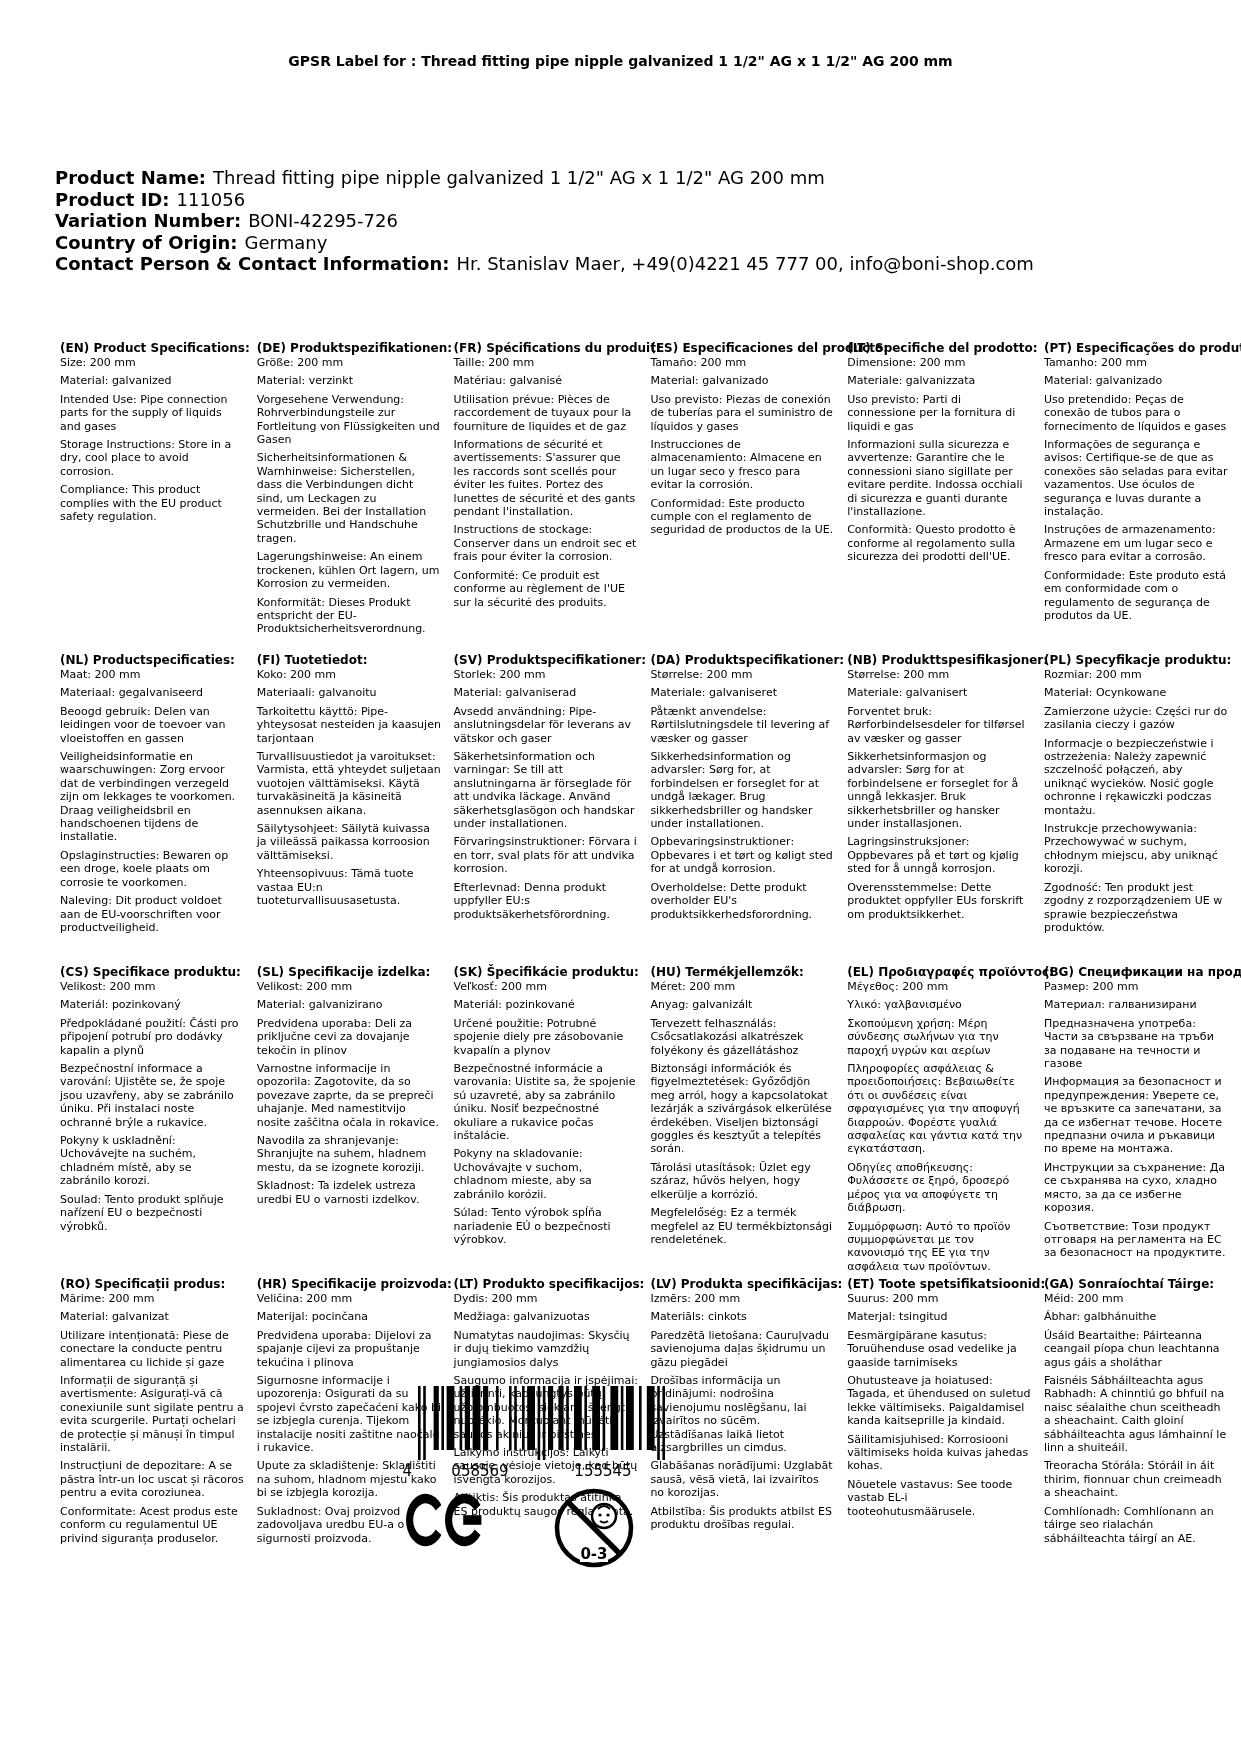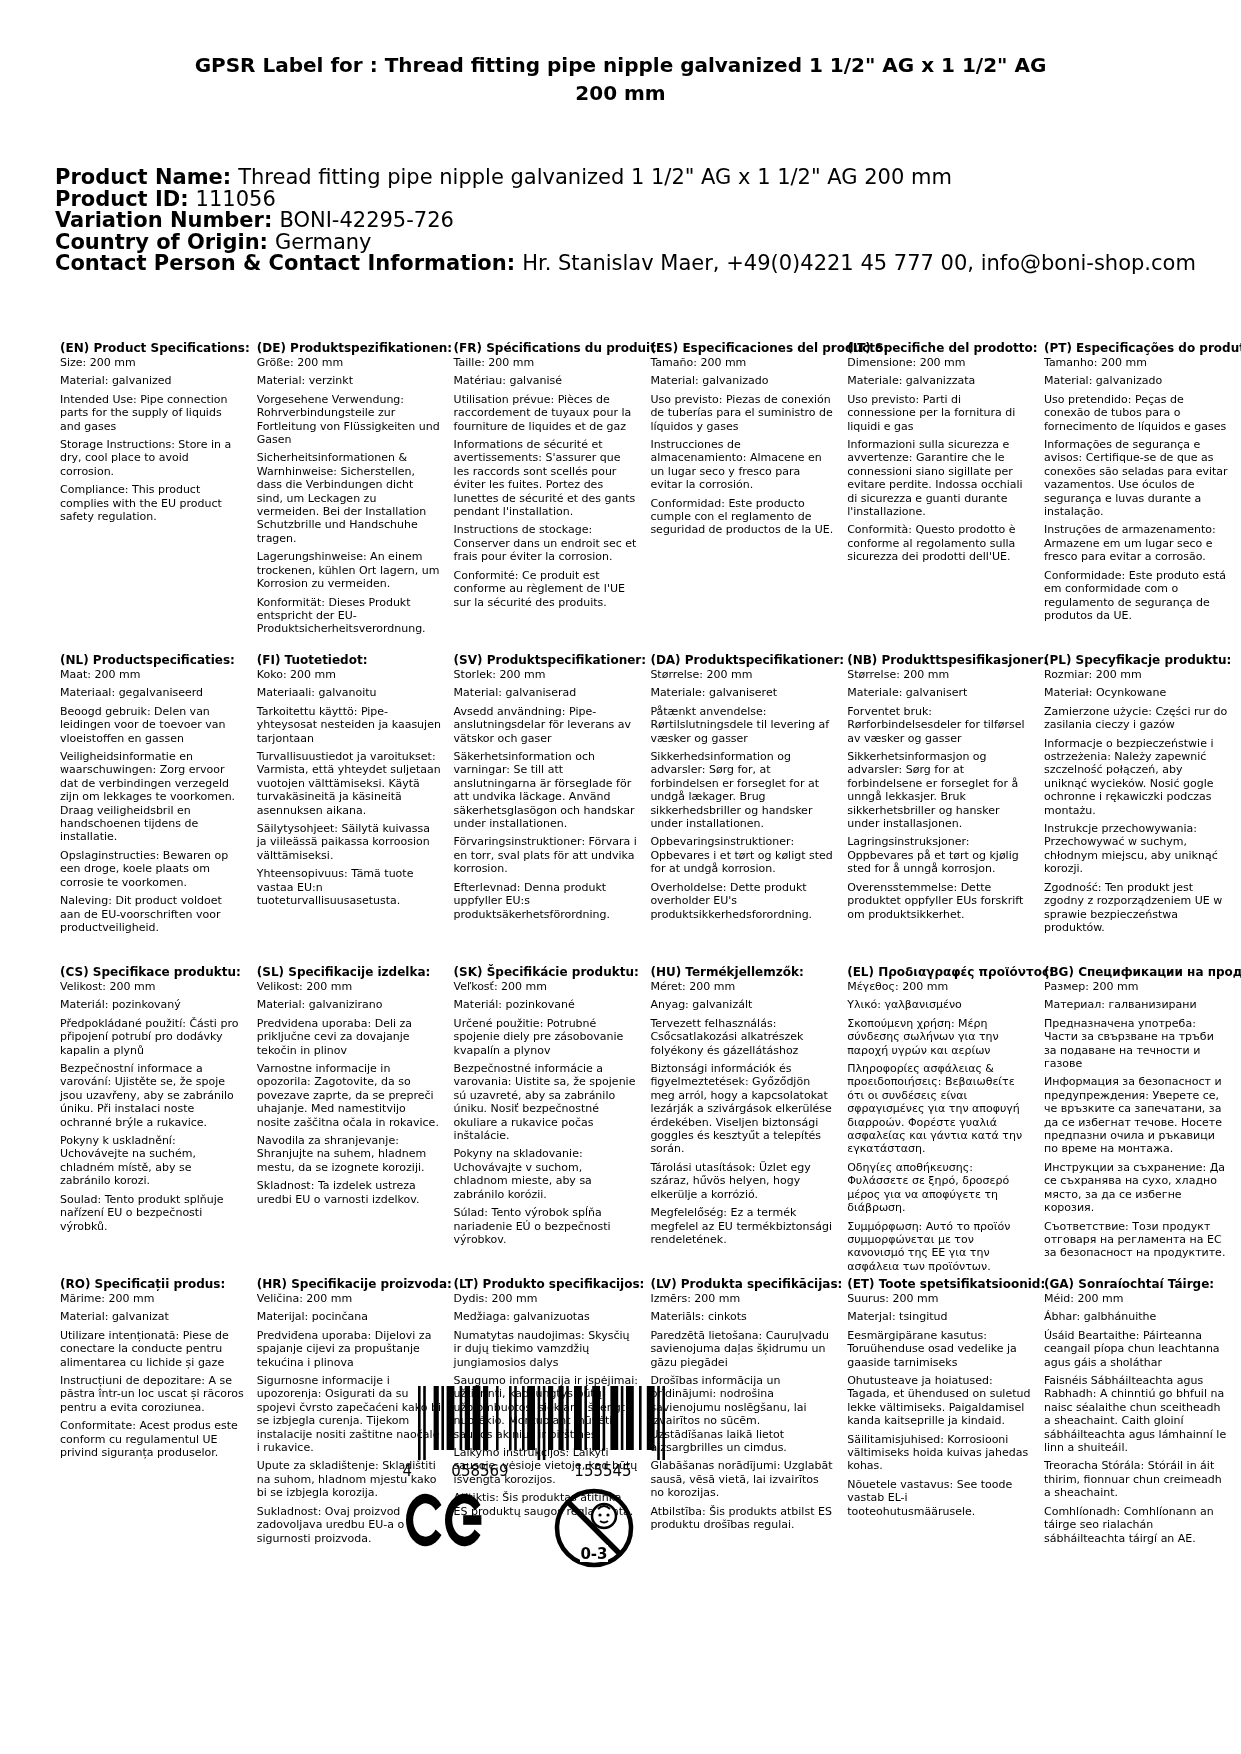--- a/index.html
+++ b/index.html
@@ -1,20 +1,20 @@
 <!DOCTYPE html>
 <html><head>
 <meta charset="utf-8">
 <style>
   html,body{margin:0;padding:0;background:#fff;}
   .page{position:relative;width:1241px;height:1754px;background:#fff;overflow:hidden;
         font-family:"DejaVu Sans",sans-serif;color:#000;}
   .doc-title{position:absolute;top:52px;left:0;right:0;margin:0 auto;width:900px;
-             text-align:center;font-size:20px;font-weight:bold;line-height:1.38;}
-  .product-info{position:absolute;left:55px;top:167px;font-size:21px;line-height:21.5px;width:1130px;}
+             text-align:center;font-size:14px;font-weight:bold;line-height:1.38;}
+  .product-info{position:absolute;left:55px;top:167px;font-size:18px;line-height:21.5px;width:1130px;}
   .info-line{white-space:nowrap;}
   .info-label{font-weight:bold;margin-right:7px;}
   .lang-grid{position:absolute;left:60px;top:341px;width:1169px;
              display:grid;grid-template-columns:repeat(6,185px);grid-auto-rows:312px;
              justify-content:space-between;}
   .lang-cell{width:185px;overflow:visible;}
   .lang-header{font-size:12px;font-weight:bold;white-space:nowrap;margin:0 0 1px 0;}
   .para{font-size:11px;line-height:13.4px;margin:0 0 5px 0;overflow-wrap:break-word;}
   .barcode{position:absolute;left:400px;top:1386px;width:290px;height:96px;}
   .ce-mark{position:absolute;left:406px;top:1492px;}
@@ -255,20 +255,21 @@
           <p class="para">Съответствие: Този продукт отговаря на регламента на ЕС за безопасност на продуктите.</p>
         </div>
       </div>
 
       <div class="lang-cell">
         <div class="lang-header">(RO) Specificații produs:</div>
         <div class="lang-paras">
           <p class="para">Mărime: 200 mm</p>
           <p class="para">Material: galvanizat</p>
           <p class="para">Utilizare intenționată: Piese de conectare la conducte pentru alimentarea cu lichide și gaze</p>
+          <p class="para">Informații de siguranță și avertismente: Asigurați-vă că conexiunile sunt sigilate pentru a evita scurgerile. Purtați ochelari de protecție și mănuși în timpul instalării.</p>
           <p class="para">Instrucțiuni de depozitare: A se păstra într-un loc uscat și răcoros pentru a evita coroziunea.</p>
           <p class="para">Conformitate: Acest produs este conform cu regulamentul UE privind siguranța produselor.</p>
         </div>
       </div>
 
       <div class="lang-cell">
         <div class="lang-header">(HR) Specifikacije proizvoda:</div>
         <div class="lang-paras">
           <p class="para">Veličina: 200 mm</p>
           <p class="para">Materijal: pocinčana</p>

